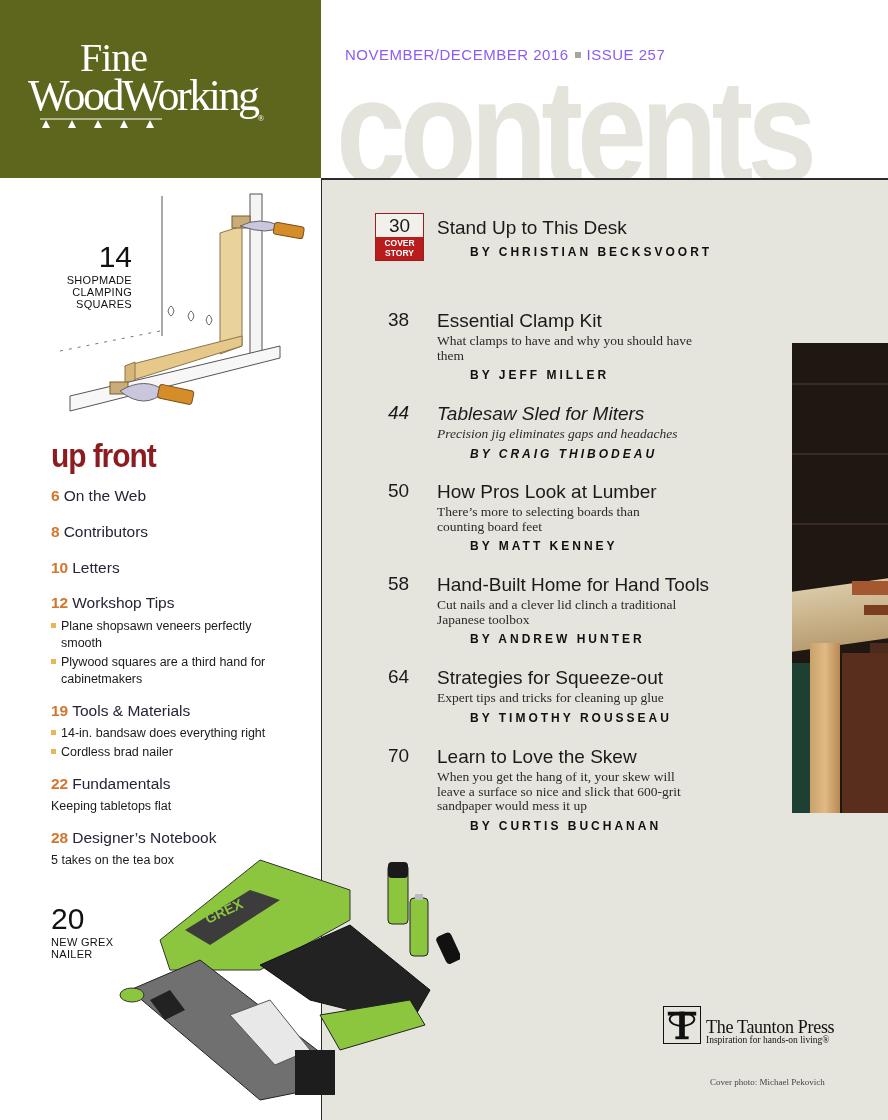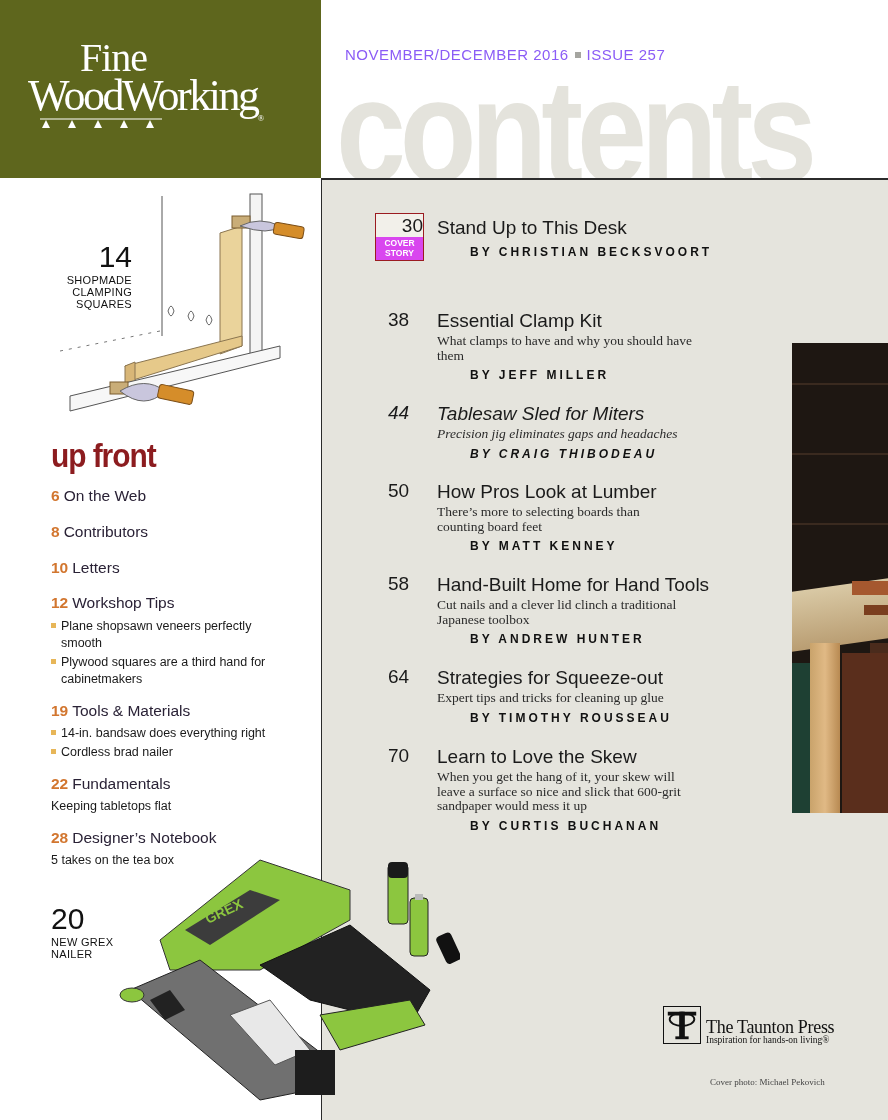--- a/index.html
+++ b/index.html
@@ -23,22 +23,22 @@
     .panel { position: absolute; left: 321px; top: 178px; width: 567px; height: 942px; background: #e5e4dd; border-top: 2px solid #2b2b2b; border-left: 1.5px solid #2b2b2b; overflow: hidden; }
 
     
     .feature { position: absolute; left: 437px; width: 330px; }
     .feature .num { position: absolute; left: -49px; top: 0; font-size: 19px; color: #1a1a1a; }
     .feature .title { font-size: 19px; color: #1a1a1a; line-height: 24px; white-space: nowrap; }
     .feature .dek { font-family: "Liberation Serif", serif; font-size: 13.5px; line-height: 14.5px; color: #2a2a2a; margin-top: 1px; }
     .feature .byline { font-size: 12px; font-weight: bold; letter-spacing: 3px; color: #111; margin-top: 5px; white-space: nowrap; margin-left: 33px; }
 
     .cover-badge { position: absolute; left: 375px; top: 213px; width: 49px; height: 48px; border: 1px solid #9b1b20; background: #f2f0ea; }
-    .cover-badge .cb-num { display: block; text-align: right; font-size: 19px; line-height: 24px; color: #1a1a1a; }
-    .cover-badge .cb-label { position: absolute; left: 0; bottom: 0; width: 47px; height: 23px; background: #d946ef; color: #fff; font-size: 8.5px; font-weight: bold; line-height: 9.5px; text-align: center; padding-top: 2px; }
+    .cover-badge .cb-num { display: block; text-align: center; font-size: 19px; line-height: 24px; color: #1a1a1a; }
+    .cover-badge .cb-label { position: absolute; left: 0; bottom: 0; width: 47px; height: 23px; background: #b91c1c; color: #fff; font-size: 8.5px; font-weight: bold; line-height: 9.5px; text-align: center; padding-top: 2px; }
 
     
     .photo-strip { position: absolute; left: 792px; top: 343px; width: 96px; height: 470px; overflow: hidden; background: #1e1712; }
     .photo-strip .shelf { position: absolute; left: 0; width: 100%; height: 2px; background: #3a2a1f; }
     .photo-strip .bench { position: absolute; left: 0; top: 242px; width: 100%; height: 60px; background: linear-gradient(#d9c9a5, #b99d72); transform: skewY(-8deg); }
     .photo-strip .leg1 { position: absolute; left: 18px; top: 300px; width: 30px; height: 170px; background: linear-gradient(90deg, #c9a36b, #e0b985, #b88a52); }
     .photo-strip .leg2 { position: absolute; left: 50px; top: 310px; width: 46px; height: 160px; background: #5a2e1c; }
     .photo-strip .green { position: absolute; left: 0; top: 320px; width: 18px; height: 150px; background: #1e4033; }
     .photo-strip .block { position: absolute; background: #a5582f; }
 

